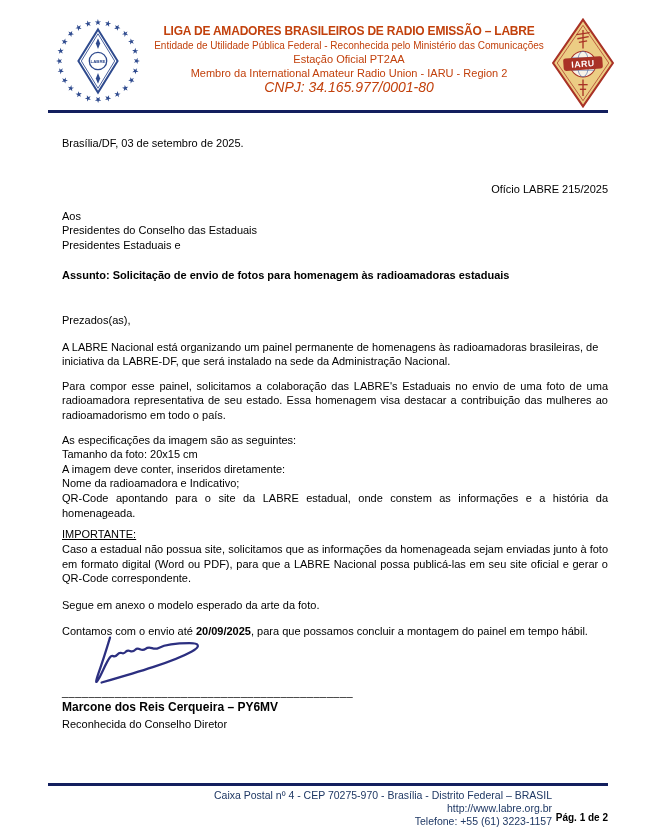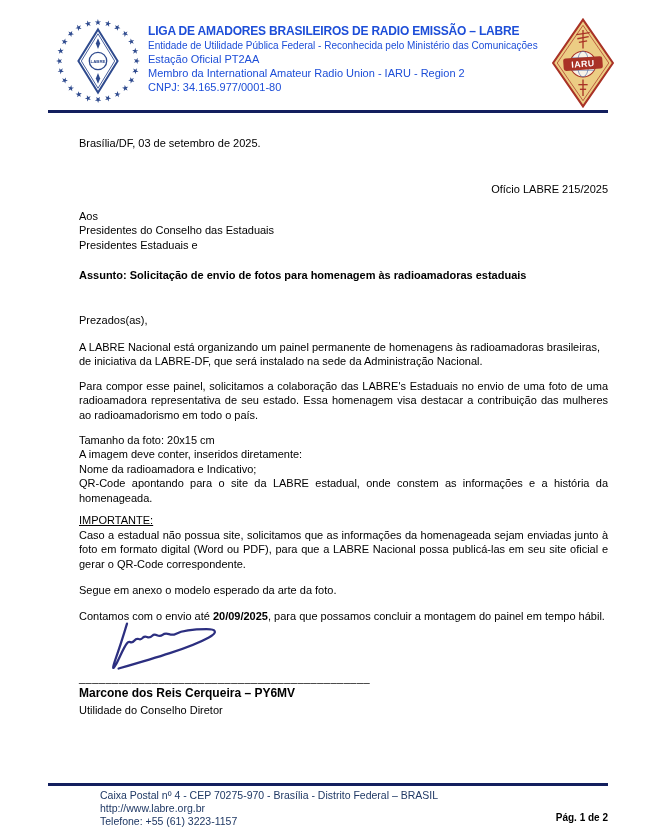--- a/index.html
+++ b/index.html
@@ -7,30 +7,30 @@
   .page {
     position:relative; width:652px; height:840px; margin:0 auto;
     background:#ffffff; overflow:hidden;
     font-family:"Liberation Sans", sans-serif; color:#000;
   }
 
   
   .header { position:absolute; top:12px; left:48px; right:36px; display:flex; align-items:flex-start; }
   .logo-labre { width:100px; height:98px; flex:0 0 auto; }
   .logo-iaru  { width:66px;  height:94px; flex:0 0 auto; margin-top:4px; }
-  .header-text { flex:1 1 auto; text-align:left; color:#1d4ed8; padding-top:12px; }
+  .header-text { flex:1 1 auto; text-align:center; color:#c2410c; padding-top:12px; }
   .ht1 { font-size:12px; font-weight:bold; letter-spacing:-0.2px; line-height:15px; }
   .ht2 { font-size:10px; line-height:13px; }
   .ht3, .ht4 { font-size:11px; line-height:14px; }
   .ht5 { font-size:12px; line-height:15px; }
-  .ht6 { font-size:11px; line-height:14px; }
+  .ht6 { font-size:14px; line-height:14px;font-style:italic; }
   .header-rule { position:absolute; top:110px; left:48px; right:44px; height:3px; background:#131f5e; }
 
   
-  .content { position:absolute; top:121px; left:79px; right:44px; font-size:11px; line-height:14.6px; }
+  .content { position:absolute; top:121px; left:62px; right:44px; font-size:11px; line-height:14.6px; }
   .content p, .content div.block { margin-top:14.5px; }
   .ref-line   { text-align:right; margin-top:32px !important; }
   .recipients { margin-top:12px !important; font-weight:normal; }
   .subject    { margin-top:16px !important; font-weight:bold; }
   .salutation { margin-top:30px !important; }
   .para1 { margin-top:12px !important; }
   .para2 { margin-top:10px !important; text-align:justify; }
   .specs { margin-top:10px !important; text-align:justify; }
   .importante { margin-top:7px !important; text-decoration:underline; }
   .important-text { margin-top:0.5px !important; text-align:justify; }
@@ -39,21 +39,21 @@
   .bold  { font-weight:bold; }
 
   .sig-wrap { margin-top:-6px; margin-left:16px; height:54px; position:relative; }
   .sig-wrap svg { position:absolute; left:0; top:0; }
   .sig-rule { margin-top:0 !important; letter-spacing:0.5px; line-height:12px; }
   .signer-name  { margin-top:2px !important; font-weight:bold; font-size:12px; }
   .signer-title { margin-top:2.5px !important; }
 
   
   .footer-rule { position:absolute; top:783px; left:48px; right:44px; height:3px; background:#131f5e; }
-  .footer-text { position:absolute; top:789px; left:100px; right:100px; text-align:left;
+  .footer-text { position:absolute; top:789px; left:100px; right:100px; text-align:right;
                  color:#1f3864; font-size:10.5px; line-height:13.2px; }
   .page-num { position:absolute; top:812px; right:44px; font-size:10px; font-weight:bold; color:#000; }
 </style>
 </head>
 <body>
 
 <div class="page">
 
   <div class="header">
 
@@ -144,20 +144,21 @@
 
     <p class="subject">Assunto: Solicitação de envio de fotos para homenagem às radioamadoras estaduais</p>
 
     <p class="salutation">Prezados(as),</p>
 
     <p class="para1">A LABRE Nacional está organizando um painel permanente de homenagens às radioamadoras brasileiras, de iniciativa da LABRE-DF, que será instalado na sede da Administração Nacional.</p>
 
     <p class="para2">Para compor esse painel, solicitamos a colaboração das LABRE's Estaduais no envio de uma foto de uma radioamadora representativa de seu estado. Essa homenagem visa destacar a contribuição das mulheres ao radioamadorismo em todo o país.</p>
 
     <div class="block specs">
+      <div>As especificações da imagem são as seguintes:</div>
       <div>Tamanho da foto: 20x15 cm</div>
       <div>A imagem deve conter, inseridos diretamente:</div>
       <div>Nome da radioamadora e Indicativo;</div>
       <div>QR-Code apontando para o site da LABRE estadual, onde constem as informações e a história da homenageada.</div>
     </div>
 
     <p class="importante">IMPORTANTE:</p>
 
     <p class="important-text">Caso a estadual não possua site, solicitamos que as informações da homenageada sejam enviadas junto à foto em formato digital (Word ou PDF), para que a LABRE Nacional possa publicá-las em seu site oficial e gerar o QR-Code correspondente.</p>
 
@@ -169,21 +170,21 @@
       <svg width="180" height="58" viewBox="0 0 190 62">
         <path d="M 33 6 C 30 16, 25 32, 20 46 C 18 52, 17 57, 21 50 C 25 43, 29 32, 33 27
                  C 36 23, 37 29, 41 24 C 45 19, 46 26, 50 21 C 54 17, 55 24, 60 19
                  C 64 15, 66 22, 71 18 C 76 14, 79 20, 85 17 C 93 13, 104 12, 118 12
                  C 128 12, 131 15, 120 21 C 100 32, 62 43, 24 54" fill="none" stroke="#2c2f80" stroke-width="2.4" stroke-linecap="round" stroke-linejoin="round"></path>
       </svg>
     </div>
 
     <p class="sig-rule">____________________________________________</p>
     <p class="signer-name">Marcone dos Reis Cerqueira – PY6MV</p>
-    <p class="signer-title">Utilidade do Conselho Diretor</p>
+    <p class="signer-title">Reconhecida do Conselho Diretor</p>
   </div>
 
   <div class="footer-rule"></div>
   <div class="footer-text">
     <div>Caixa Postal nº 4 - CEP 70275-970 - Brasília - Distrito Federal – BRASIL</div>
     <div>http://www.labre.org.br</div>
     <div>Telefone: +55 (61) 3223-1157</div>
   </div>
   <div class="page-num">Pág. 1 de 2</div>
 

